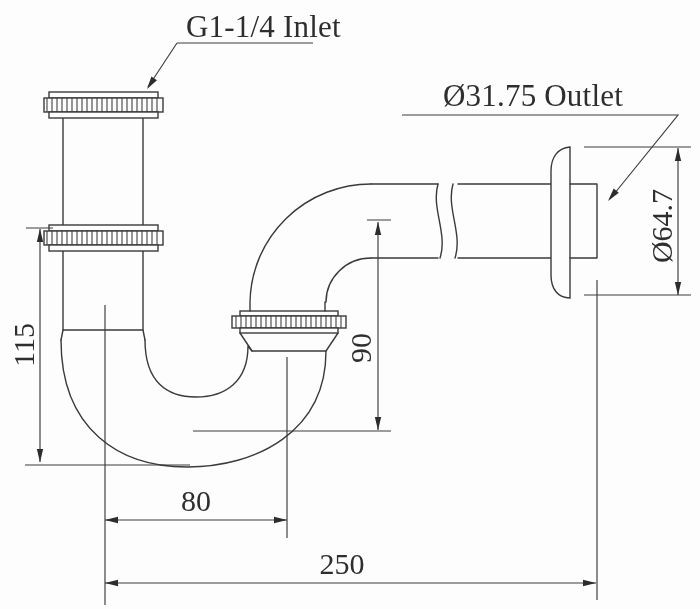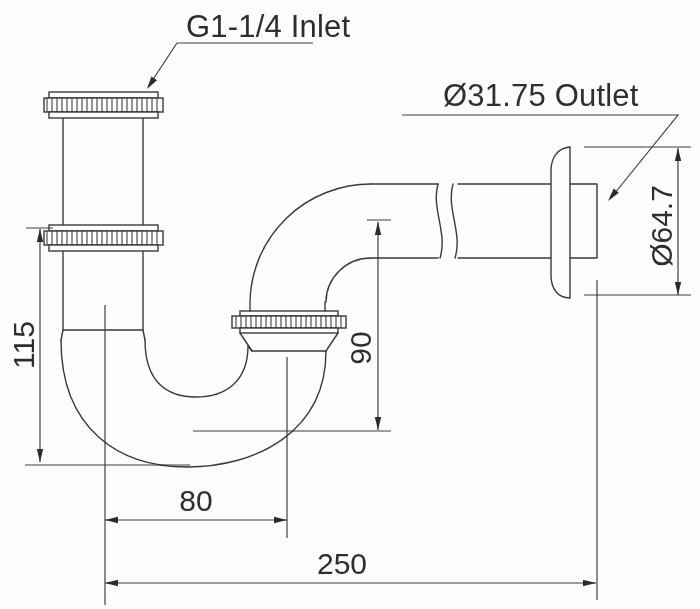--- a/index.html
+++ b/index.html
@@ -1,20 +1,20 @@
 <!DOCTYPE html>
 <html><head>
 <meta charset="utf-8">
 <style>
   html,body{margin:0;padding:0;background:#ffffff;}
   .canvas{
     position:relative;
     width:700px;height:609px;
     background:#fdfdfd;
-    font-family:Liberation Sans, sans-serif;
+    font-family:Liberation Serif, serif;
     overflow:hidden;
   }
   svg{display:block;}
   .outline{fill:none;stroke:#3a3a3a;stroke-width:1.4;stroke-linecap:round;stroke-linejoin:round;}
   .knurl{fill:none;stroke:#3a3a3a;stroke-width:1.05;}
   .nutband{fill:#fdfdfd;stroke:#3a3a3a;stroke-width:1.4;}
   .flange{fill:#fdfdfd;stroke:#3a3a3a;stroke-width:1.4;}
   .dimline{fill:none;stroke:#3c3c3c;stroke-width:1.15;stroke-linecap:butt;}
   .arrow{fill:#2c2c2c;stroke:none;}
   .lbl{font-size:31px;fill:#2e2e2e;letter-spacing:0.2px;}

